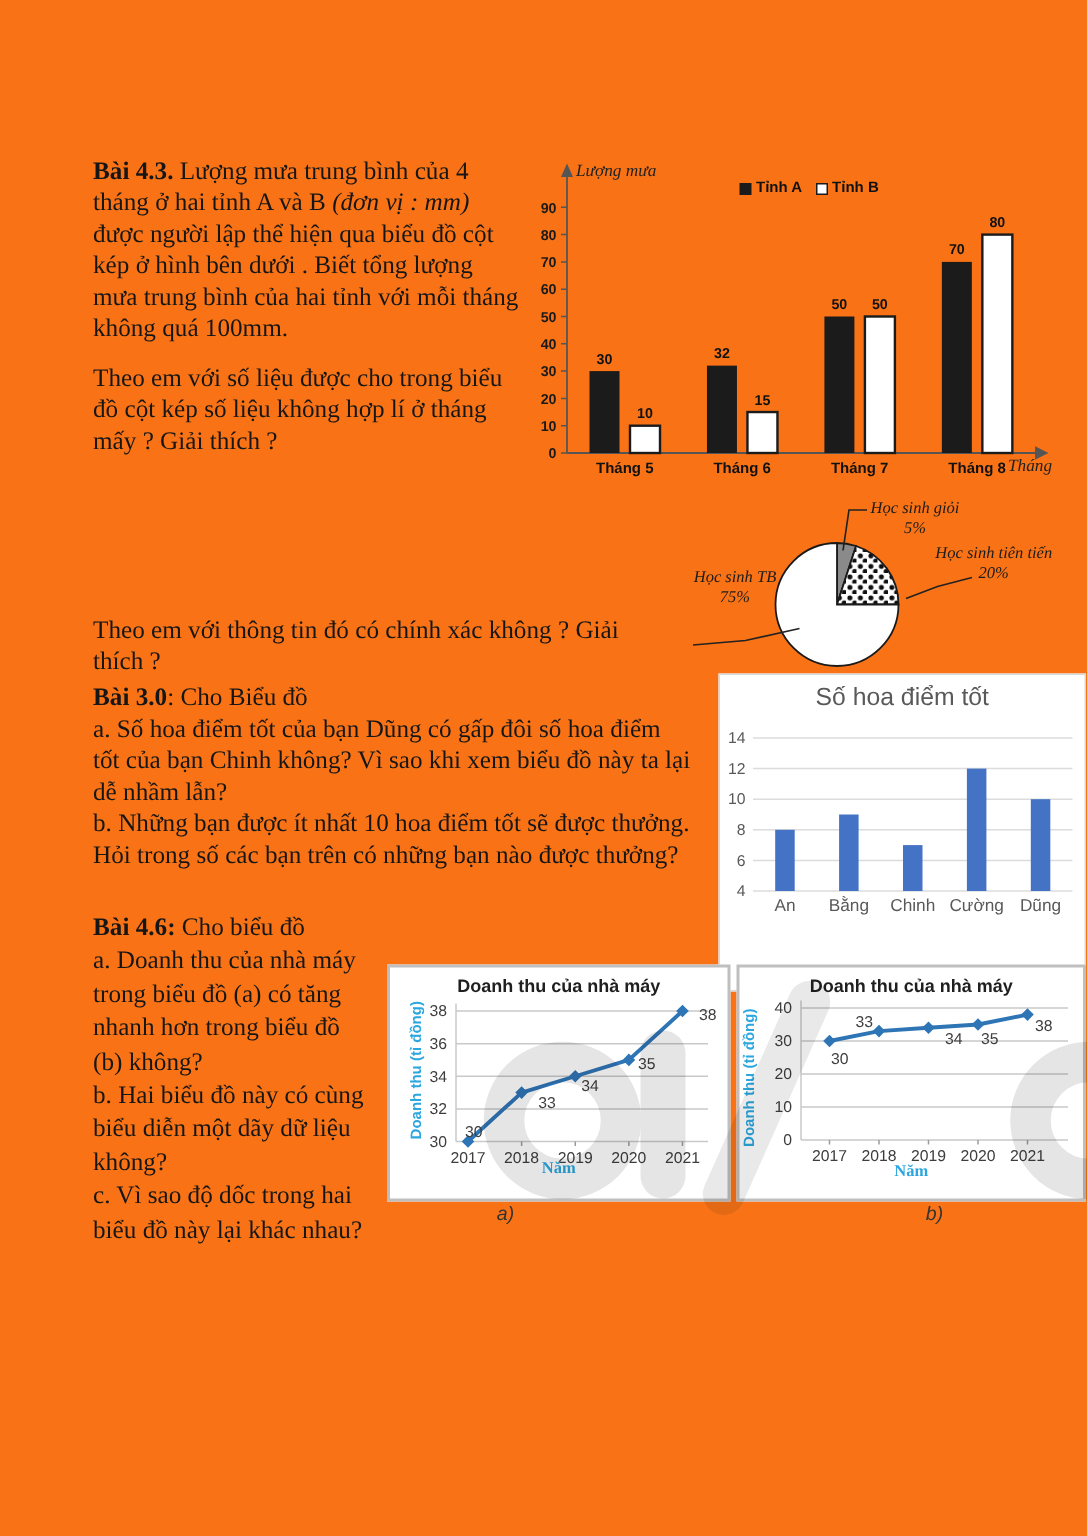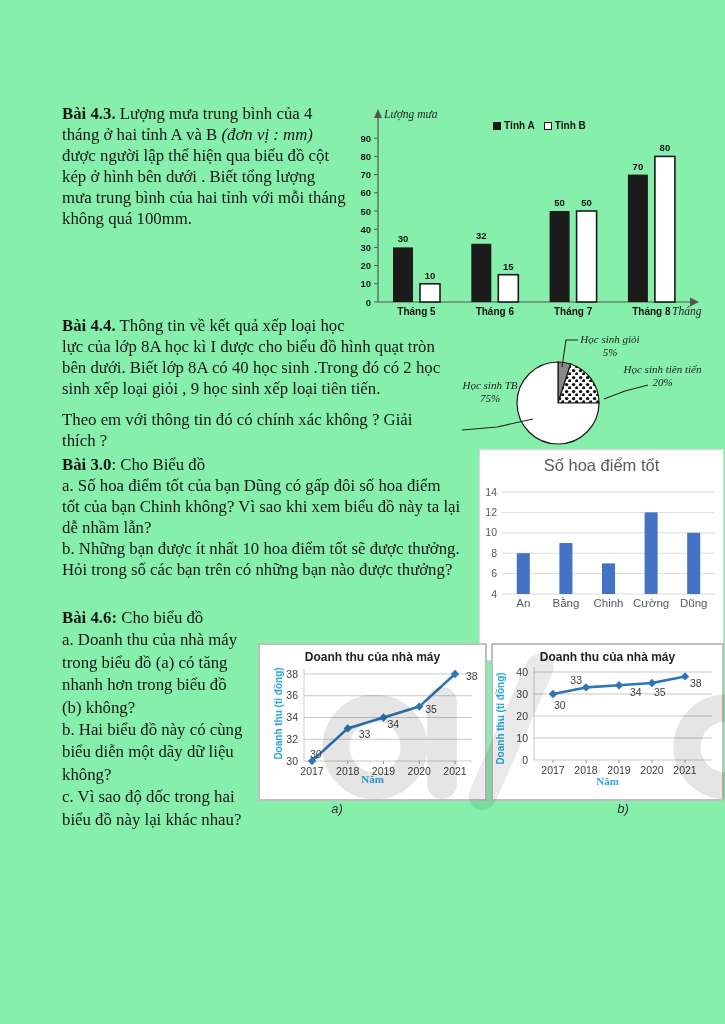--- a/index.html
+++ b/index.html
@@ -1,16 +1,16 @@
 <!DOCTYPE html>
 <html><head>
 <meta charset="utf-8">
 <style>
   html,body{margin:0;padding:0;background:#fff;}
-  .page{position:relative;width:725px;height:1024px;background:#86efac;overflow:hidden;
+  .page{position:relative;width:725px;height:1024px;background:#f97316;overflow:hidden;
         font-family:"Liberation Serif","DejaVu Serif",serif;color:#161616;}
   .abs{position:absolute;}
   .para{position:absolute;font-size:16.8px;line-height:21px;color:#161616;}
   .para b{font-weight:bold;}
   .pl{white-space:pre-line;}
   .p46{line-height:22.4px;}
   
   #chart-rain text{font-family:"Liberation Sans","DejaVu Sans",sans-serif;}
   .r-tick{font-size:9.5px;font-weight:bold;fill:#1a1a1a;}
   .r-val{font-size:9.5px;font-weight:bold;fill:#111;}
@@ -49,27 +49,26 @@
 <div class="page">
 
   <div class="para" style="left:62px;top:103px;width:330px">
     <b>Bài 4.3.</b><span class="pl"> Lượng mưa trung bình của 4
 tháng ở hai tỉnh A và B </span><i class="pl">(đơn vị : mm)</i><span class="pl">
 được người lập thể hiện qua biểu đồ cột
 kép ở hình bên dưới . Biết tổng lượng
 mưa trung bình của hai tỉnh với mỗi tháng
 không quá 100mm.</span>
   </div>
-
-  <div class="para" style="left:62px;top:315px;width:470px">
-    <b>Bài 4.4.</b><span class="pl"> Thông tin về kết quả xếp loại học
-lực của lớp 8A học kì I được cho biểu đồ hình quạt tròn
-bên dưới. Biết lớp 8A có 40 học sinh .Trong đó có 2 học
-sinh xếp loại giỏi , 9 học sinh xếp loại tiên tiến.</span>
-  </div>
+  <div class="para" style="left:62px;top:241px;width:330px">
+    <span class="pl">Theo em với số liệu được cho trong biểu
+đồ cột kép số liệu không hợp lí ở tháng
+mấy ? Giải thích ?</span>
+  </div>
+
   <div class="para" style="left:62px;top:409px;width:430px">
     <span class="pl">Theo em với thông tin đó có chính xác không ? Giải
 thích ?</span>
   </div>
 
   <div class="para" style="left:62px;top:454px;width:450px">
     <b>Bài 3.0</b><span class="pl">:  Cho Biểu đồ
 a.  Số hoa điểm tốt của bạn Dũng có gấp đôi số hoa điểm
 tốt của bạn Chinh không? Vì sao khi xem biểu đồ này ta lại
 dễ nhầm lẫn?

